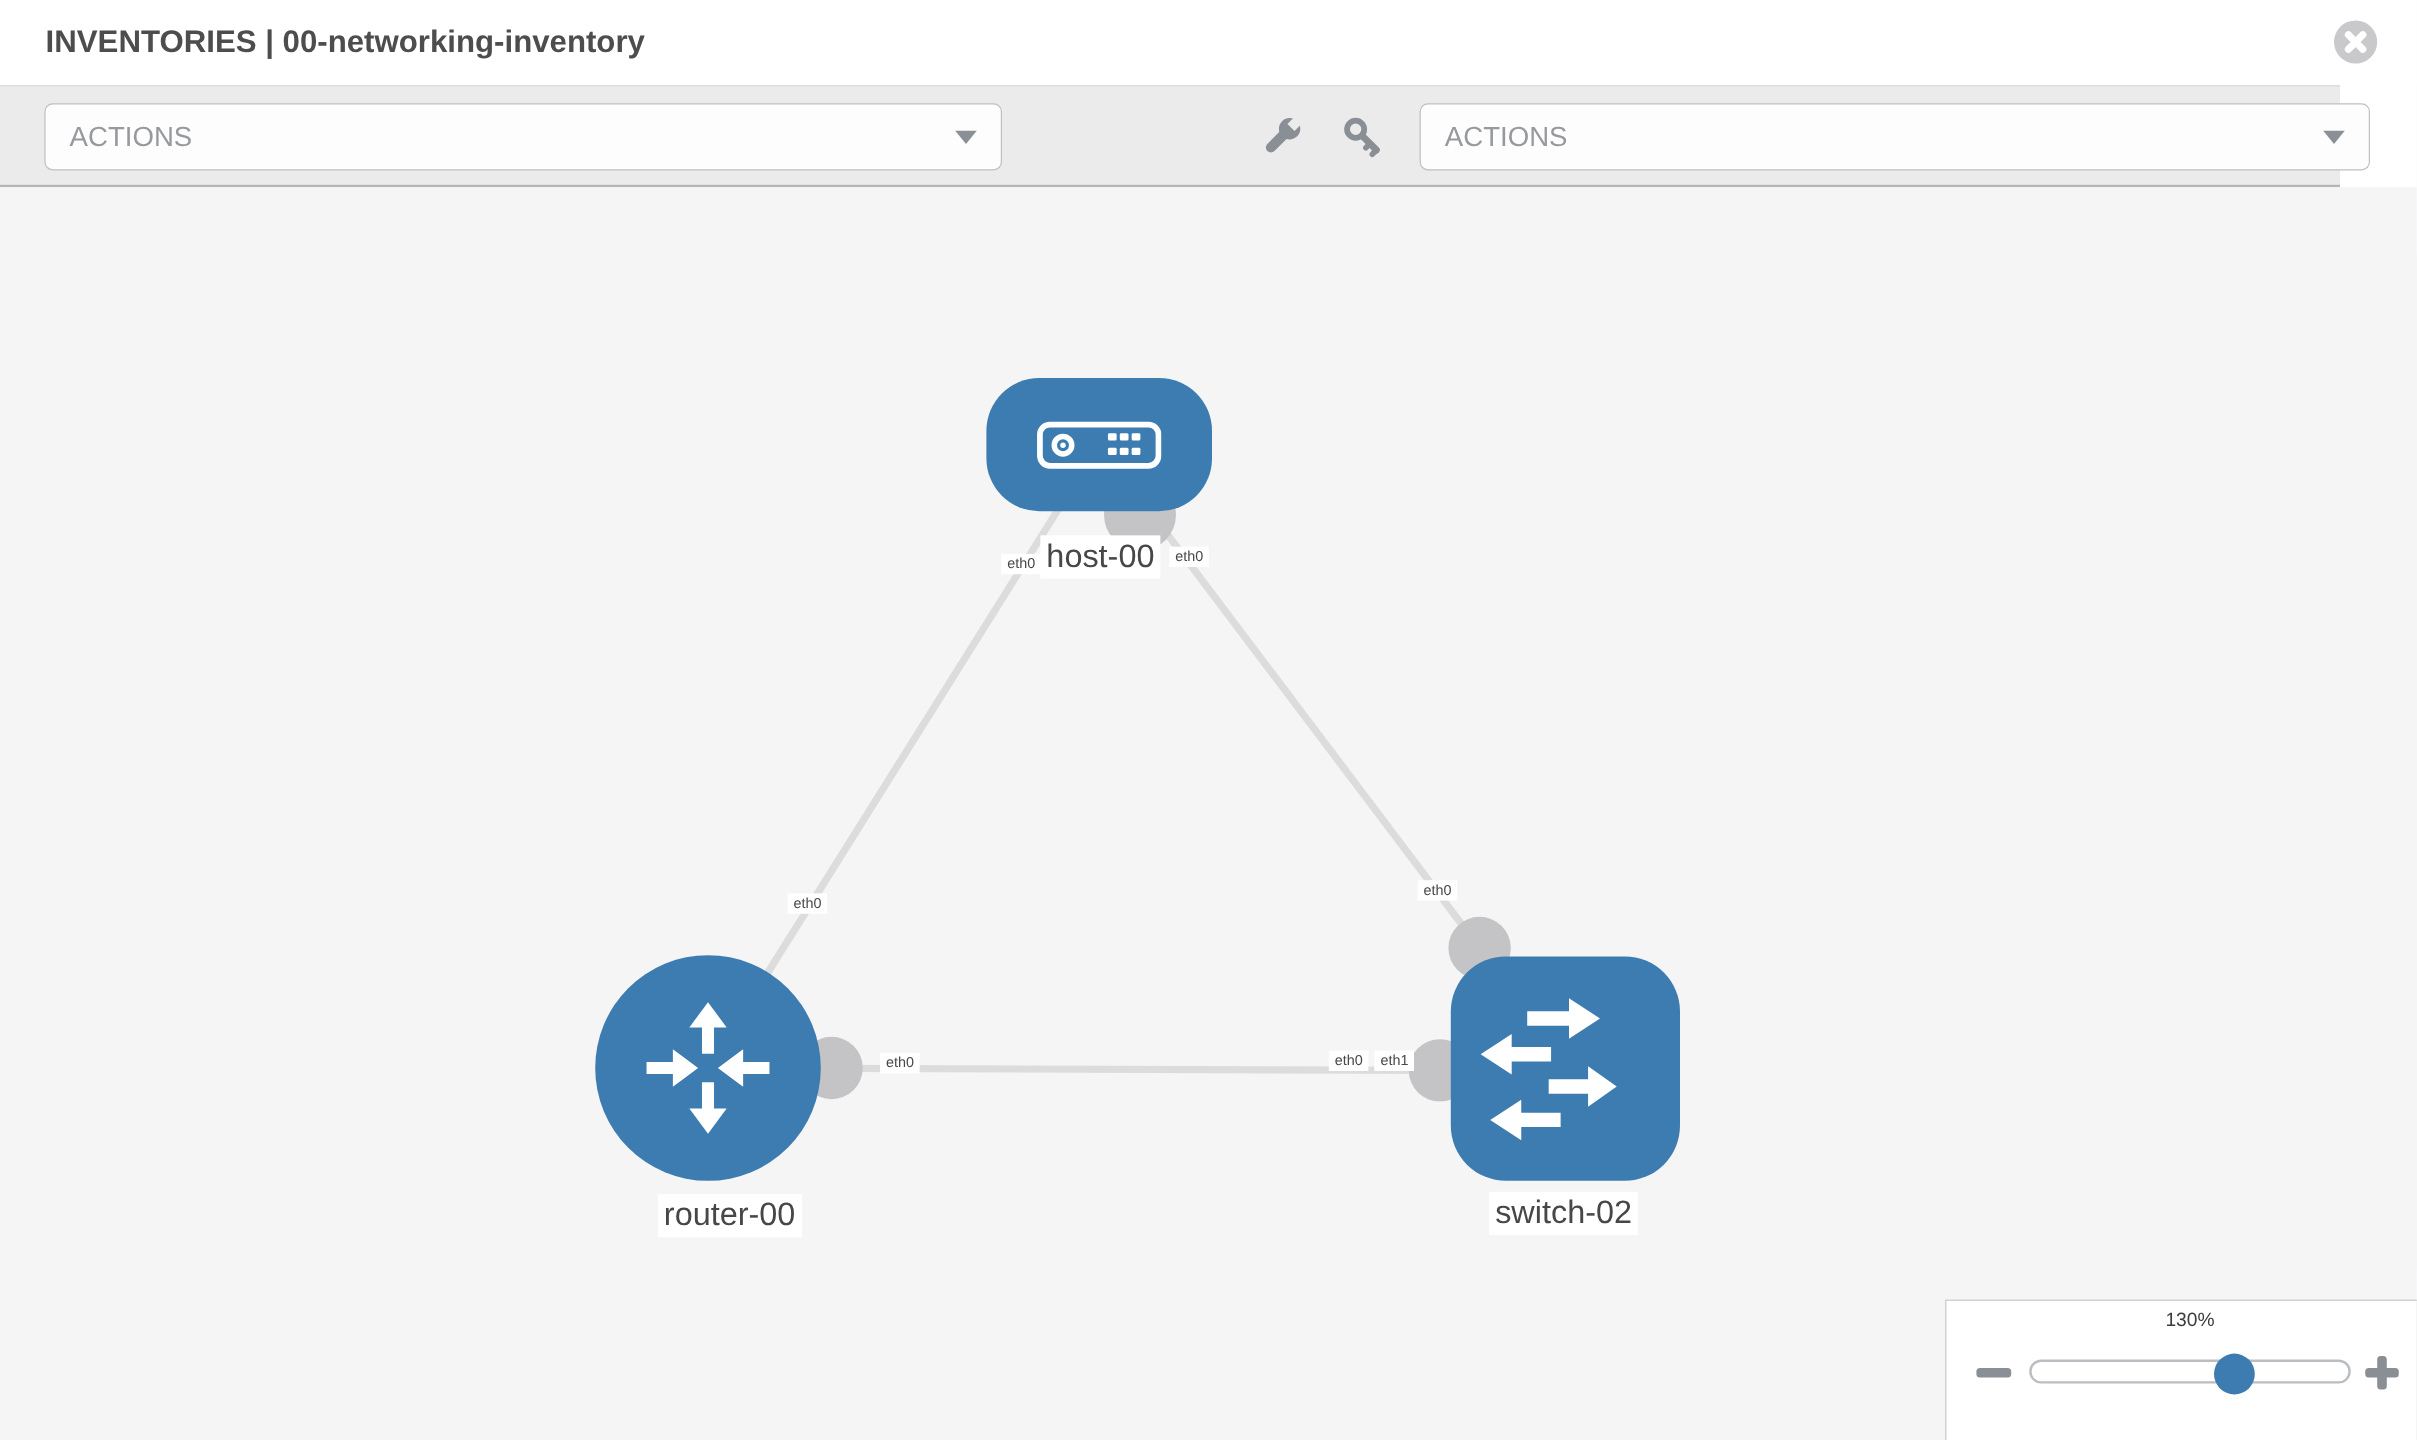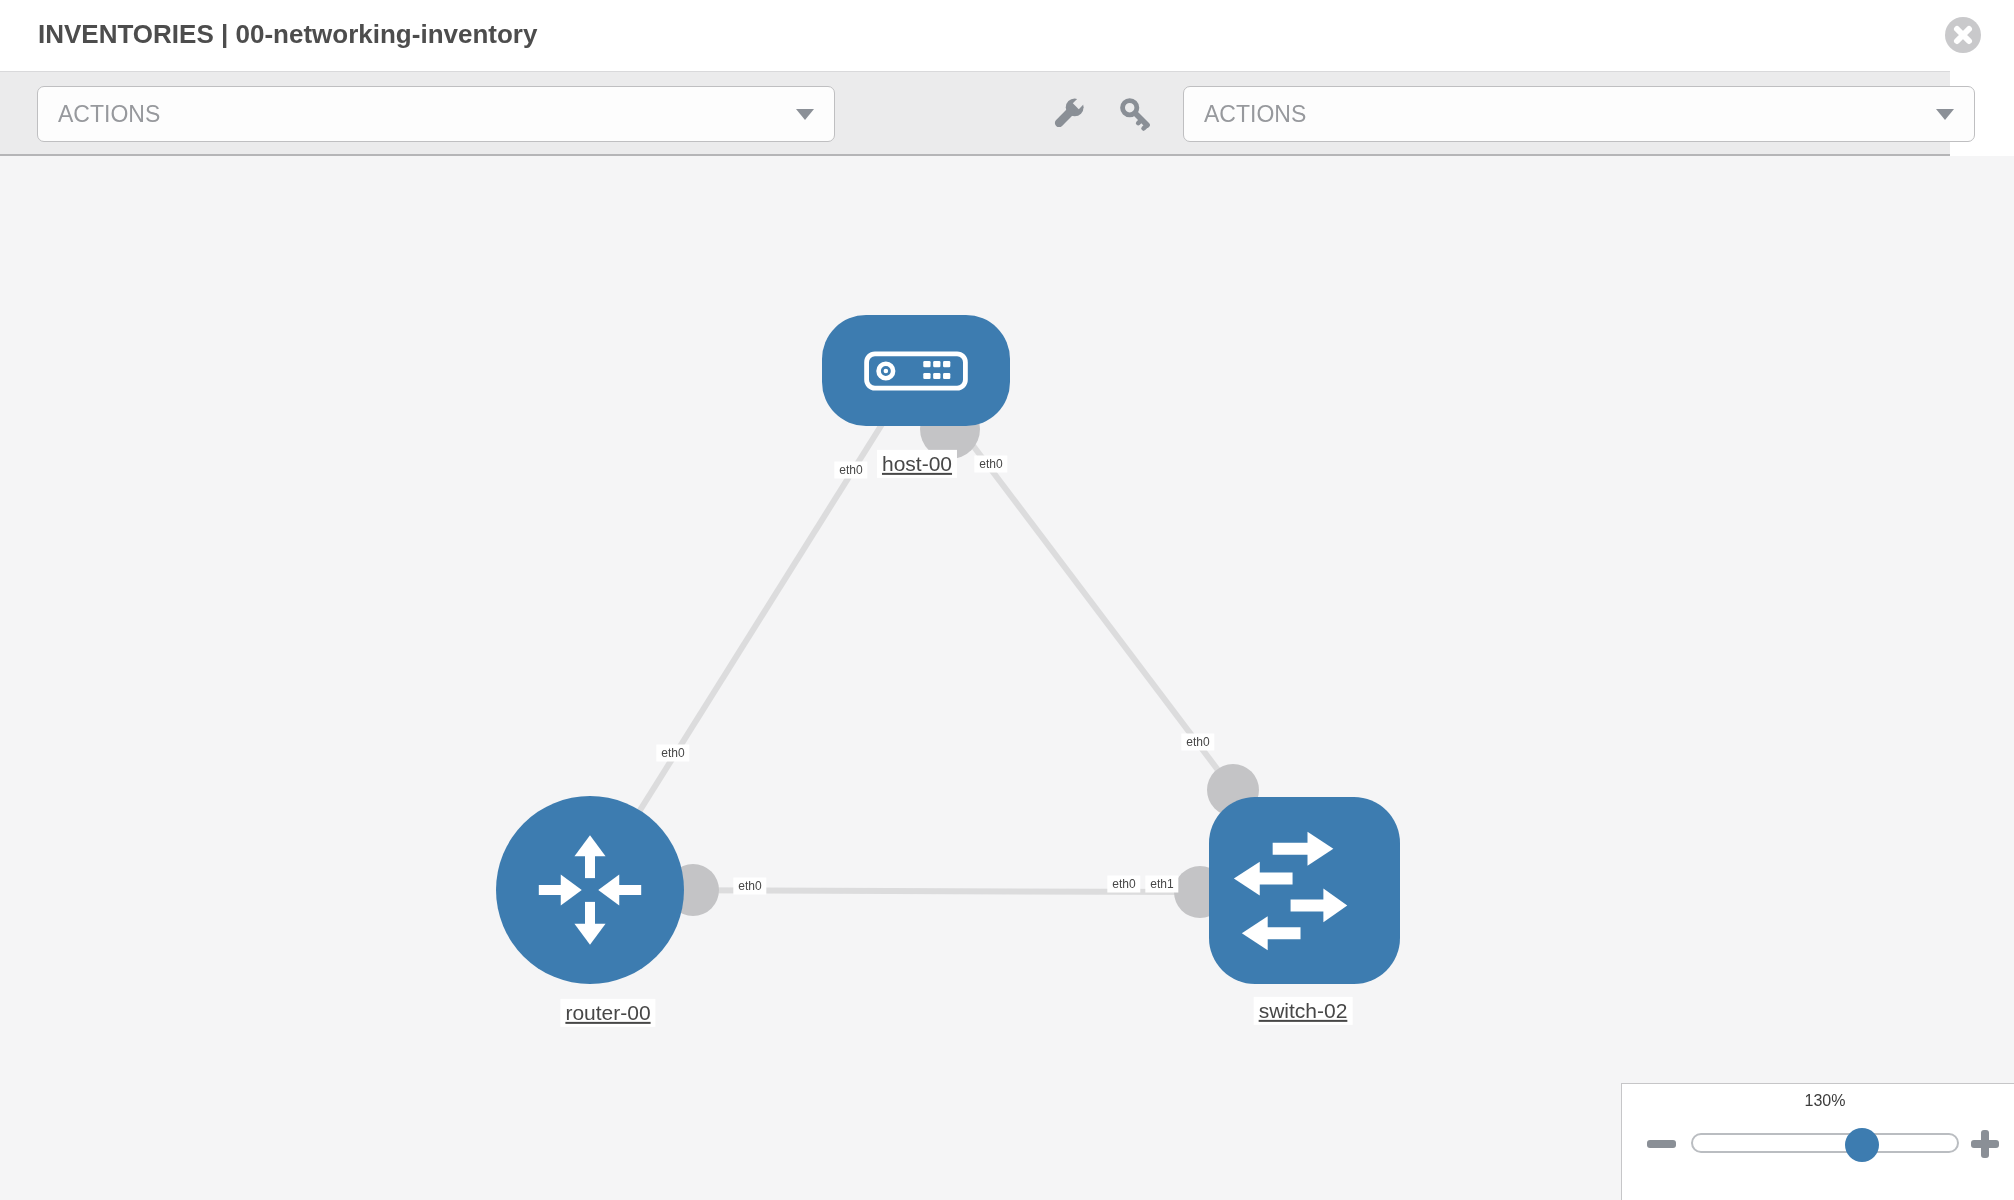--- a/index.html
+++ b/index.html
@@ -32,21 +32,21 @@
   .canvas { position:absolute; top:156px; left:0; width:2014px; height:1044px; background:#f5f5f6; overflow:hidden; }
   #links-svg { position:absolute; top:0; left:0; }
   .link { stroke:#dcdcdd; stroke-width:6; }
   .endpoint { fill:#c4c4c6; }
   .node { position:absolute; background:#3d7cb0; display:flex; align-items:center; justify-content:center; cursor:pointer; }
   .node.host   { border-radius:44px; }
   .node.router { border-radius:50%; }
   .node.switch { border-radius:46px; }
   .topo-label { position:absolute; transform:translate(-50%,-50%); background:#ffffff; color:#474747;
                 padding:1px 5px; white-space:nowrap; line-height:1.25; }
-  .node-label  { font-size:21px;text-decoration:underline; }
+  .node-label  { font-size:27px; }
   .iface-label { font-size:12px; }
 
   
   .zoom-panel { position:absolute; left:1621px; top:1083px; width:394px; height:118px;
                 background:#ffffff; border:1px solid #c6c6c8; }
   .zoom-level { position:absolute; left:69px; top:8px; width:268px; text-align:center;
                 font-size:16px; color:#3c3c3c; }
   .zoom-minus { position:absolute; left:25px; top:56px; width:29px; height:8px; background:#8a8f96;
                 border-radius:3px; cursor:pointer; }
   .zoom-plus  { position:absolute; left:349px; top:46px; width:28px; height:28px; cursor:pointer; }

